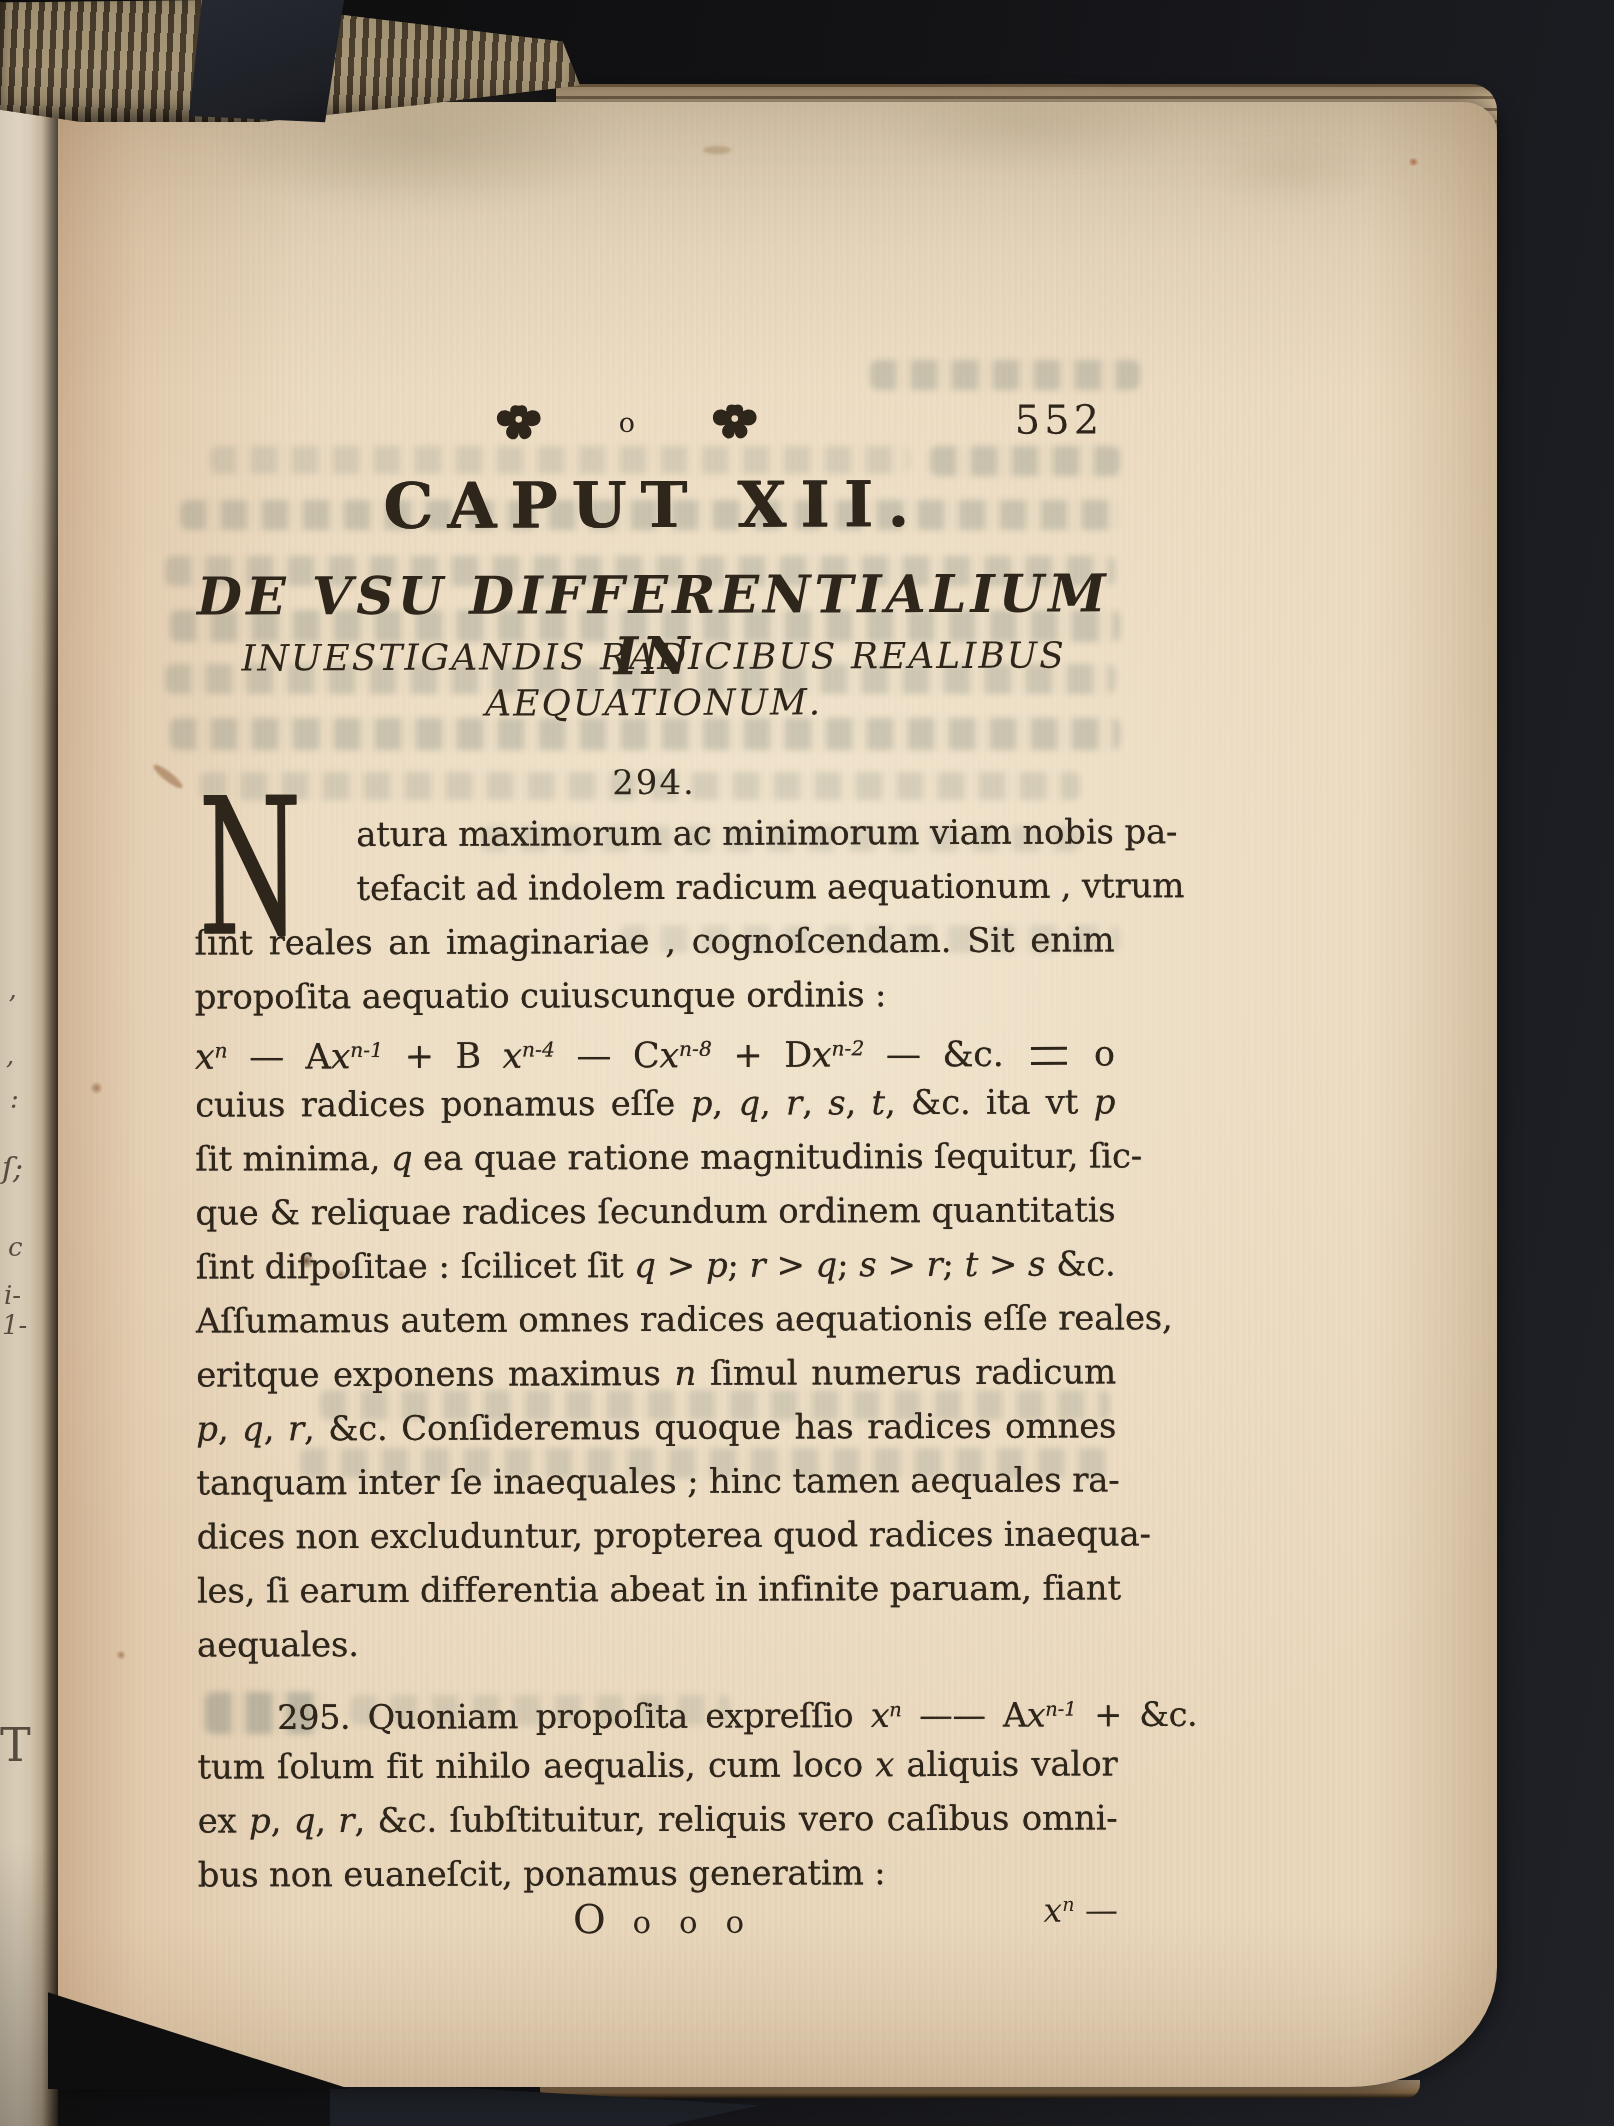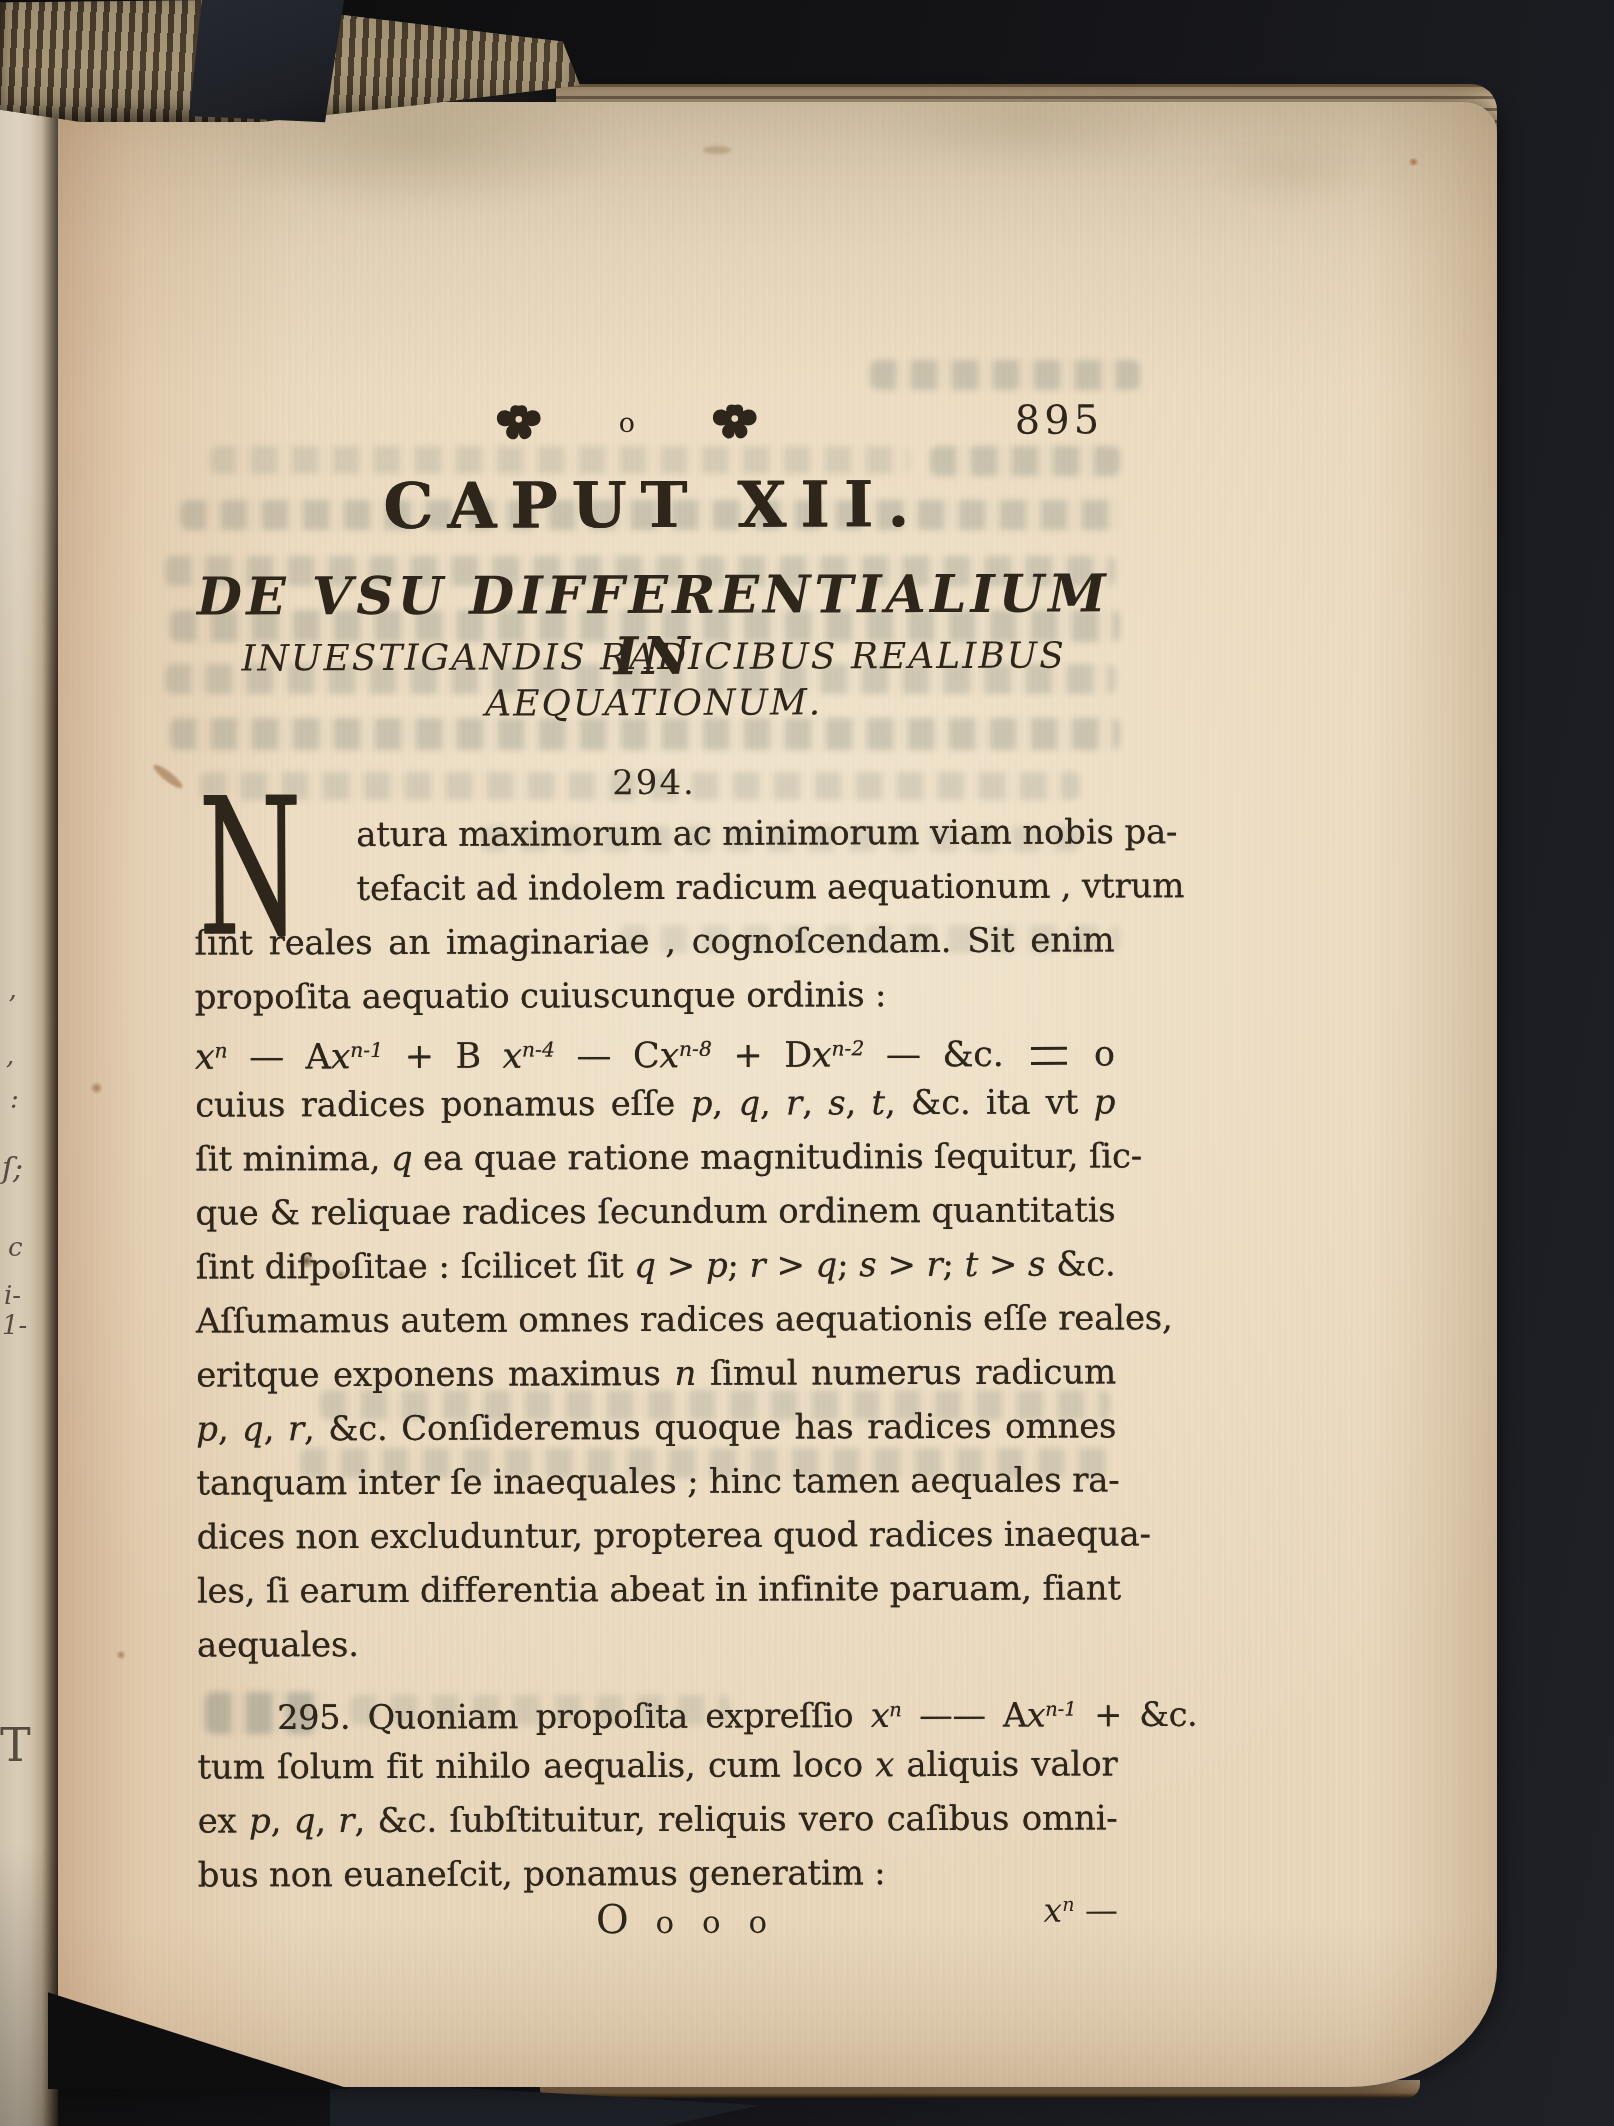--- a/index.html
+++ b/index.html
@@ -91,21 +91,21 @@
     text-shadow:0 0 .7px rgba(46,37,27,.75);
   }
   .last-left .tline:last-child, .tline.last-left{text-align-last:left;}
   .indented .tline{padding-left:162px;}
   .p294a{left:0; top:806px; width:920px;}
   .p294b{left:0; top:914px; width:920px;}
   .eq1{left:0; top:1022px; width:920px; font-size:35px;}
   .p294c{left:0; top:1076px; width:920px;}
   .p295a{left:0; top:1684px; width:920px; padding-left:80px; font-size:33.5px; letter-spacing:-.4px;}
   .p295b{left:0; top:1738px; width:920px;}
-  .footer-sig{left:375px; top:1896px; font-size:40px; letter-spacing:7px;margin-left:23px;}
+  .footer-sig{left:375px; top:1896px; font-size:40px; letter-spacing:7px;}
   .footer-sig .small{font-size:31px; letter-spacing:9px;}
   .catchword{left:0; top:1892px; width:920px; text-align:right; font-size:33px;}
   sup{font-size:.58em; font-style:italic; vertical-align:.55em; letter-spacing:0;}
   .dbleq{display:inline-block; width:1.05em; height:.34em; border-top:.105em solid; border-bottom:.105em solid;
     margin:0 .15em; transform:translateY(-.02em);}
   
   .frag{position:absolute; z-index:9; color:rgba(58,48,38,.82); font-size:26px; font-style:italic;}
 </style>
 </head>
 <body>
@@ -168,21 +168,21 @@
       </span>
       <span class="orn-o">o</span>
       <span class="fleuron">
         <svg width="52" height="38" viewBox="0 0 50 36" fill="#2e251b">
           <path d="M25 2 C20 0 16 3 17 8 C11 4 4 7 4 14 C4 20 10 23 16 21 C11 25 12 32 18 34 C23 35 25 31 25 27 C25 31 27 35 32 34 C38 32 39 25 34 21 C40 23 46 20 46 14 C46 7 39 4 33 8 C34 3 30 0 25 2 Z"></path>
           <circle cx="25" cy="15" r="3.2" fill="#e9d7bc"></circle>
         </svg>
       </span>
     </div>
 
-    <div class="abs pagenum">895</div>
+    <div class="abs pagenum">552</div>
 
     <div class="abs title">CAPUT XII.</div>
     <div class="abs sub1">DE VSU DIFFERENTIALIUM IN</div>
     <div class="abs sub2">INUESTIGANDIS RADICIBUS REALIBUS</div>
     <div class="abs sub3">AEQUATIONUM.</div>
 
     <div class="abs secnum">294.</div>
 
     <div class="abs dropcap">N</div>
 

